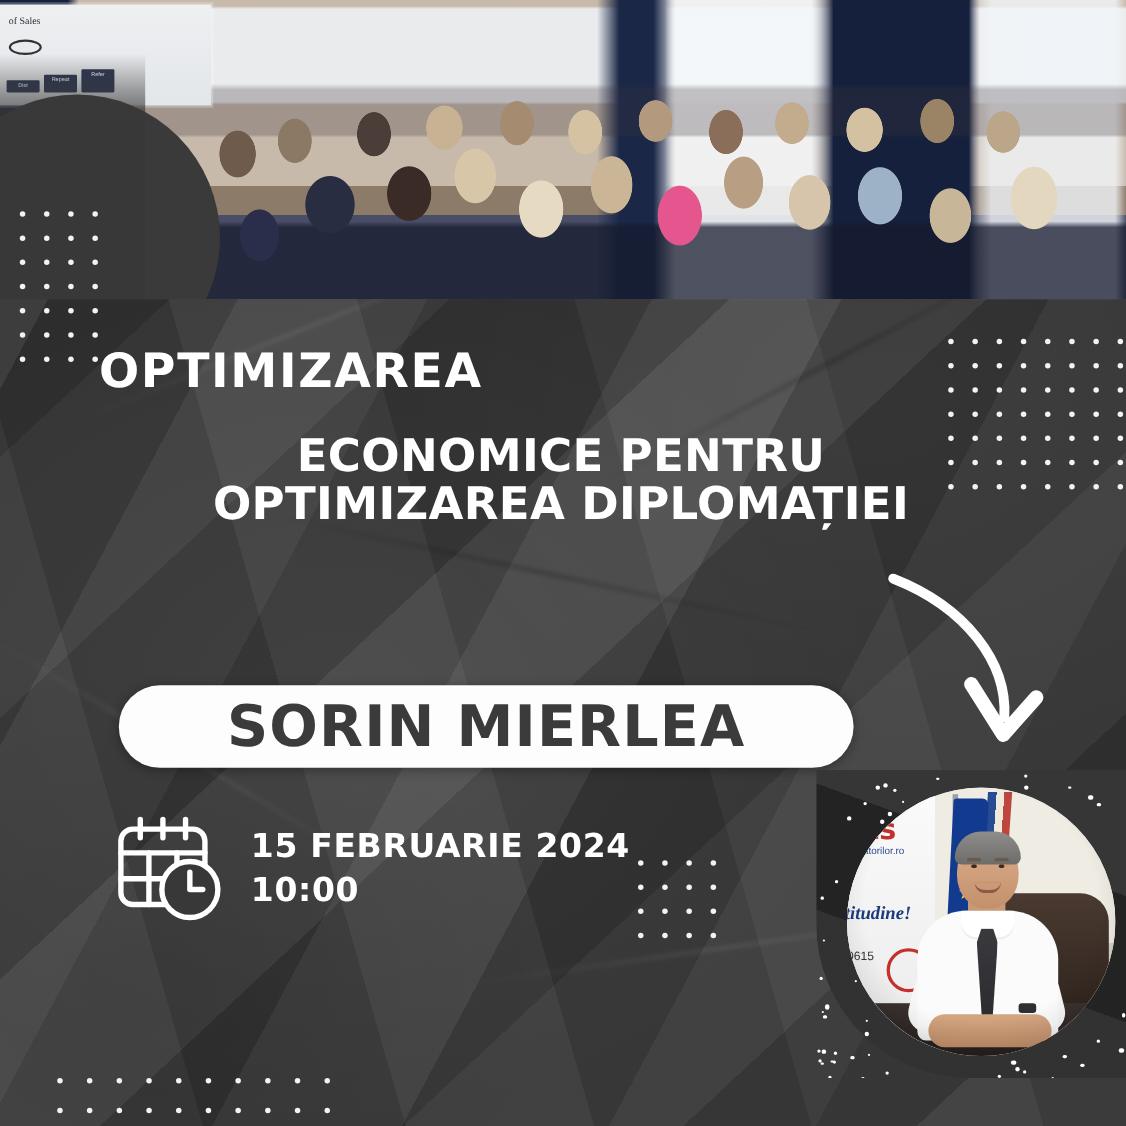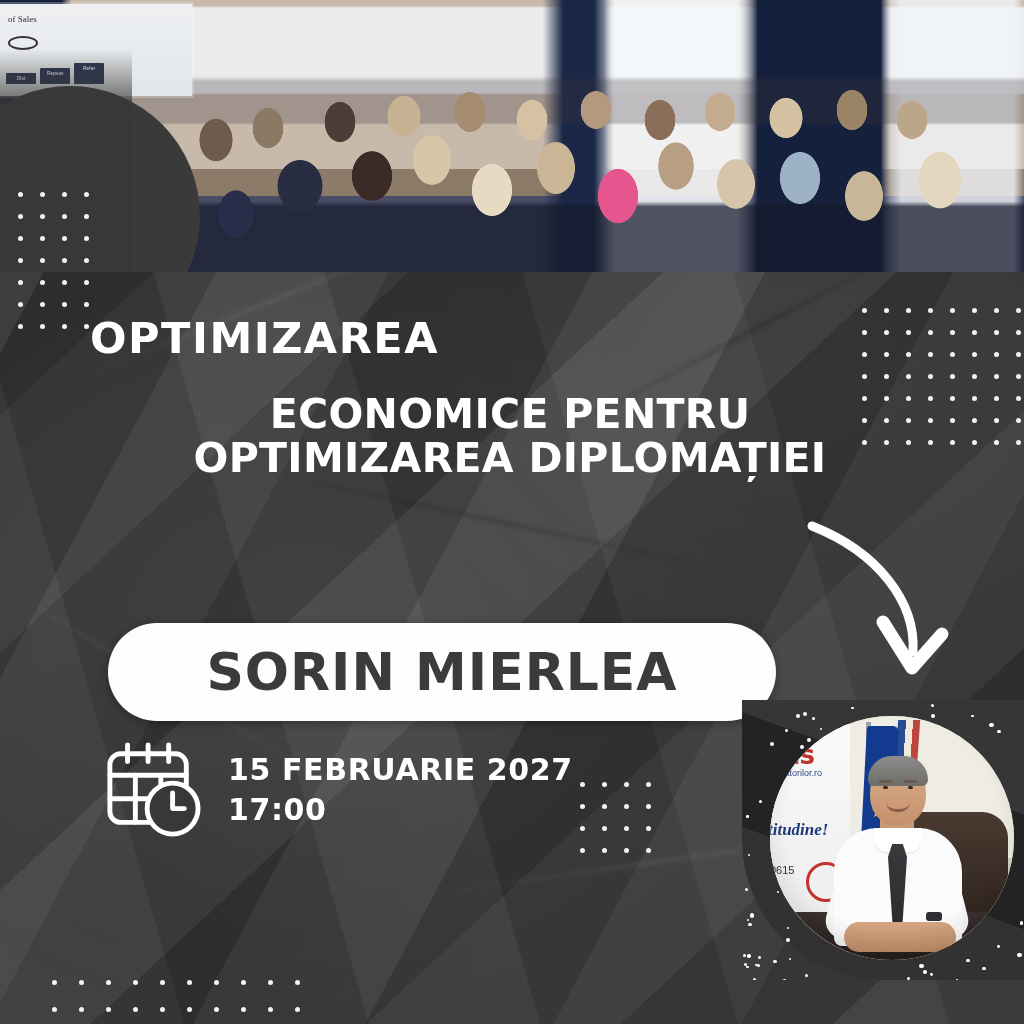--- a/index.html
+++ b/index.html
@@ -140,21 +140,21 @@
     text-align:center; color:#fff;
     font-family:"DejaVu Sans", sans-serif;
     font-weight:bold; font-size:41px; line-height:44px;
     letter-spacing:.3px;
   }
   .title span { display:block; white-space:nowrap; }
 
   
   .pill {
     position:absolute; left:108px; top:623px;
-    width:668px; height:98px;
+    width:668px; height:75px;
     background:#fdfdfd;
     border-radius:49px;
     display:flex; align-items:center; justify-content:center;
     box-shadow:0 2px 10px rgba(0,0,0,.35);
     text-align:right;
   }
   .pill span {
     font-family:"DejaVu Sans", sans-serif;
     font-weight:bold; font-size:52px; color:#3b3b3b;
     letter-spacing:1px;
@@ -479,22 +479,22 @@
         <line x1="58" y1="34" x2="58" y2="82"></line>
         <line x1="6" y1="58" x2="84" y2="58"></line>
         <line x1="24" y1="3" x2="24" y2="20"></line>
         <line x1="45" y1="3" x2="45" y2="20"></line>
         <line x1="66" y1="3" x2="66" y2="20"></line>
       </g>
       <circle cx="70" cy="68" r="26" fill="#383838" stroke="#ffffff" stroke-width="5"></circle>
       <path d="M70 52 L70 68 L82 68" fill="none" stroke="#ffffff" stroke-width="5" stroke-linecap="round" stroke-linejoin="round"></path>
     </svg>
     <div class="dt-text">
-      <div>15 FEBRUARIE 2027</div>
-      <div>17:00</div>
+      <div>15 FEBRUARIE 2024</div>
+      <div>10:00</div>
     </div>
   </div>
 
   <div class="portrait-field">
     <div class="pf-bg" id="starfield">
         <i style="left: 43.5px; top: 137.4px; width: 4.2px; height: 4.2px;"></i>
         <i style="left: 4.1px; top: 265.5px; width: 2.9px; height: 2.9px;"></i>
         <i style="left: 8.3px; top: 213.4px; width: 4.2px; height: 4.2px;"></i>
         <i style="left: 189px; top: 3.8px; width: 3.2px; height: 3.2px;"></i>
         <i style="left: 2.9px; top: 187.5px; width: 3.1px; height: 3.1px;"></i>

